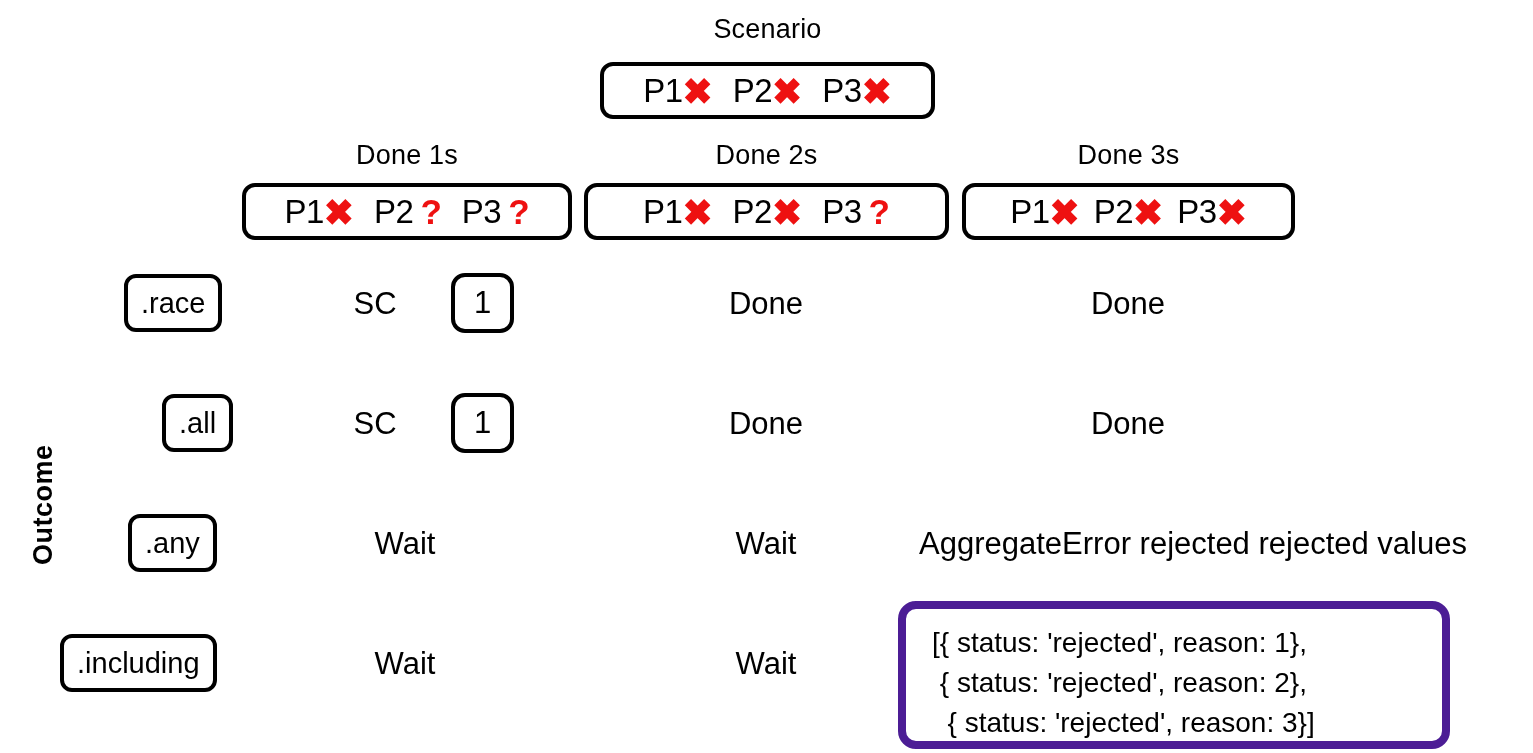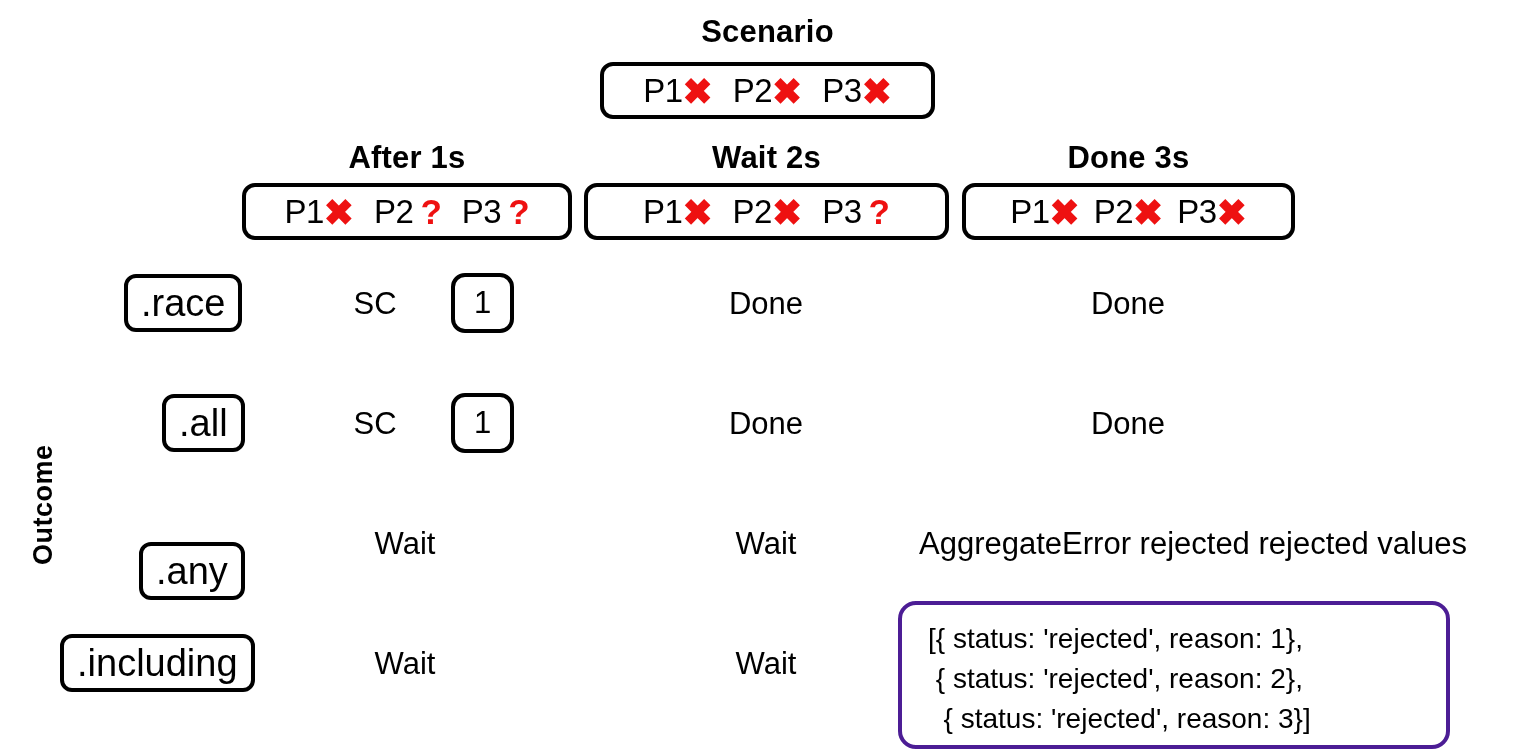--- a/index.html
+++ b/index.html
@@ -12,22 +12,22 @@
     height: 753px;
     position: relative;
     font-family: "Liberation Sans", sans-serif;
     color: #000000;
     overflow: hidden;
   }
   .abs { position: absolute; }
 
   
   .col-title {
-    font-weight: bold;
-    font-size: 31px;
+    font-weight: normal;
+    font-size: 27px;
     text-align: center;
     letter-spacing: 0.2px;
   }
   .axis-label {
     font-weight: bold;
     font-size: 27px;
     transform: rotate(-90deg);
     transform-origin: left top;
     white-space: nowrap;
     letter-spacing: 0.5px;
@@ -63,21 +63,21 @@
     font-size: 35px;
     line-height: 1;
     font-weight: bold;
   }
   .gap-s { display: inline-block; width: 14px; }
   .gap-m { display: inline-block; width: 20px; }
   .gap-xs { display: inline-block; width: 7px; }
 
   
   .method-pill {
-    font-size: 38px;
+    font-size: 29px;
     padding: 0 13px;
     height: 58px;
     border-radius: 12px;
   }
 
   
   .cell-text {
     font-size: 31px;
     text-align: center;
     white-space: nowrap;
@@ -86,21 +86,21 @@
   
   .value-chip {
     font-size: 31px;
     width: 63px;
     height: 60px;
     border-radius: 14px;
   }
 
   
   .code-box {
-    border: 4px solid #4c1d95;
+    border: 8px solid #4c1d95;
     border-radius: 18px;
     background: #ffffff;
     box-sizing: border-box;
     font-size: 28px;
     line-height: 40px;
     padding: 14px 22px 14px 26px;
     white-space: pre;
   }
 </style>
 </head>
@@ -114,22 +114,22 @@
     <span class="pname">P1</span>
     <span class="mark mark-x">✖</span>
     <span class="gap-m"></span>
     <span class="pname">P2</span>
     <span class="mark mark-x">✖</span>
     <span class="gap-m"></span>
     <span class="pname">P3</span>
     <span class="mark mark-x">✖</span>
   </div>
 
-<div class="abs col-title" style="left:242px; top:140px; width:330px;">After 1s</div>
-<div class="abs col-title" style="left:584px; top:140px; width:365px;">Wait 2s</div>
+<div class="abs col-title" style="left:242px; top:140px; width:330px;">Done 1s</div>
+<div class="abs col-title" style="left:584px; top:140px; width:365px;">Done 2s</div>
 <div class="abs col-title" style="left:962px; top:140px; width:333px;">Done 3s</div>
 
 <div class="abs obox promise-box" id="col-box-0" style="left:242px; top:183px; width:330px; height:57px;">
     <span class="pname">P1</span>
     <span class="mark mark-x">✖</span>
     <span class="gap-m"></span>
     <span class="pname">P2</span>
     <span class="gap-xs"></span>
     <span class="mark mark-q">?</span>
     <span class="gap-m"></span>
@@ -164,21 +164,21 @@
 <div class="abs obox value-chip" style="left:451px; top:273px;">1</div>
 <div class="abs cell-text" style="left:656px; top:286px; width:220px;">Done</div>
 <div class="abs cell-text" style="left:1018px; top:286px; width:220px;">Done</div>
 
 <div class="abs obox method-pill" style="left:153px; top:394px;margin-left:9px;">.all</div>
 <div class="abs cell-text" style="left:300px; top:406px; width:150px;">SC</div>
 <div class="abs obox value-chip" style="left:451px; top:393px;">1</div>
 <div class="abs cell-text" style="left:656px; top:406px; width:220px;">Done</div>
 <div class="abs cell-text" style="left:1018px; top:406px; width:220px;">Done</div>
 
-<div class="abs obox method-pill" style="left:139px; top:514px;margin-top:28px;">.any</div>
+<div class="abs obox method-pill" style="left:128px; top:514px;">.any</div>
 <div class="abs cell-text" style="left:320px; top:526px; width:170px;">Wait</div>
 <div class="abs cell-text" style="left:676px; top:526px; width:180px;">Wait</div>
 <div class="abs cell-text" style="left:858px; top:526px; width:670px;">AggregateError rejected rejected values</div>
 
 <div class="abs obox method-pill" style="left:60px; top:634px;">.including</div>
 <div class="abs cell-text" style="left:320px; top:646px; width:170px;">Wait</div>
 <div class="abs cell-text" style="left:676px; top:646px; width:180px;">Wait</div>
 <div class="abs code-box" style="left:898px; top:601px; width:552px; height:148px;">[{ status: 'rejected', reason: 1},
  { status: 'rejected', reason: 2},
   { status: 'rejected', reason: 3}]</div>

